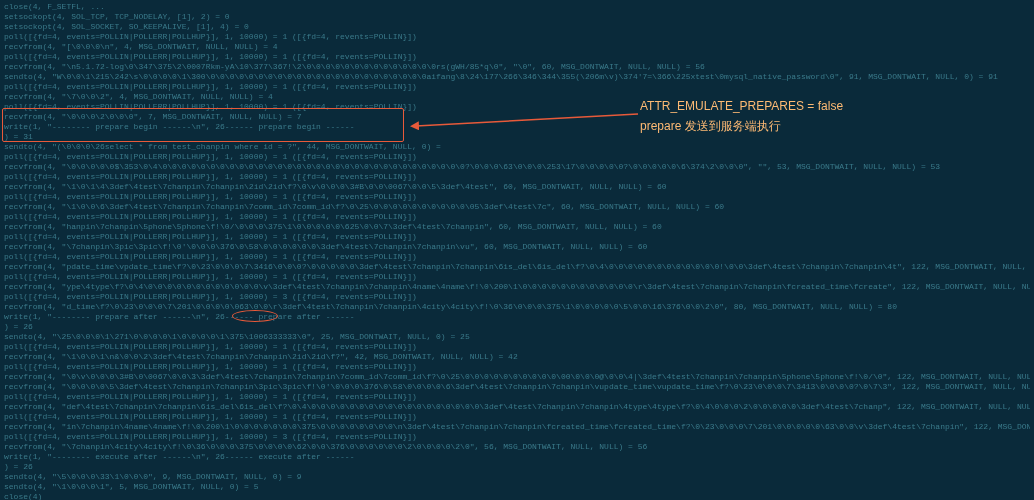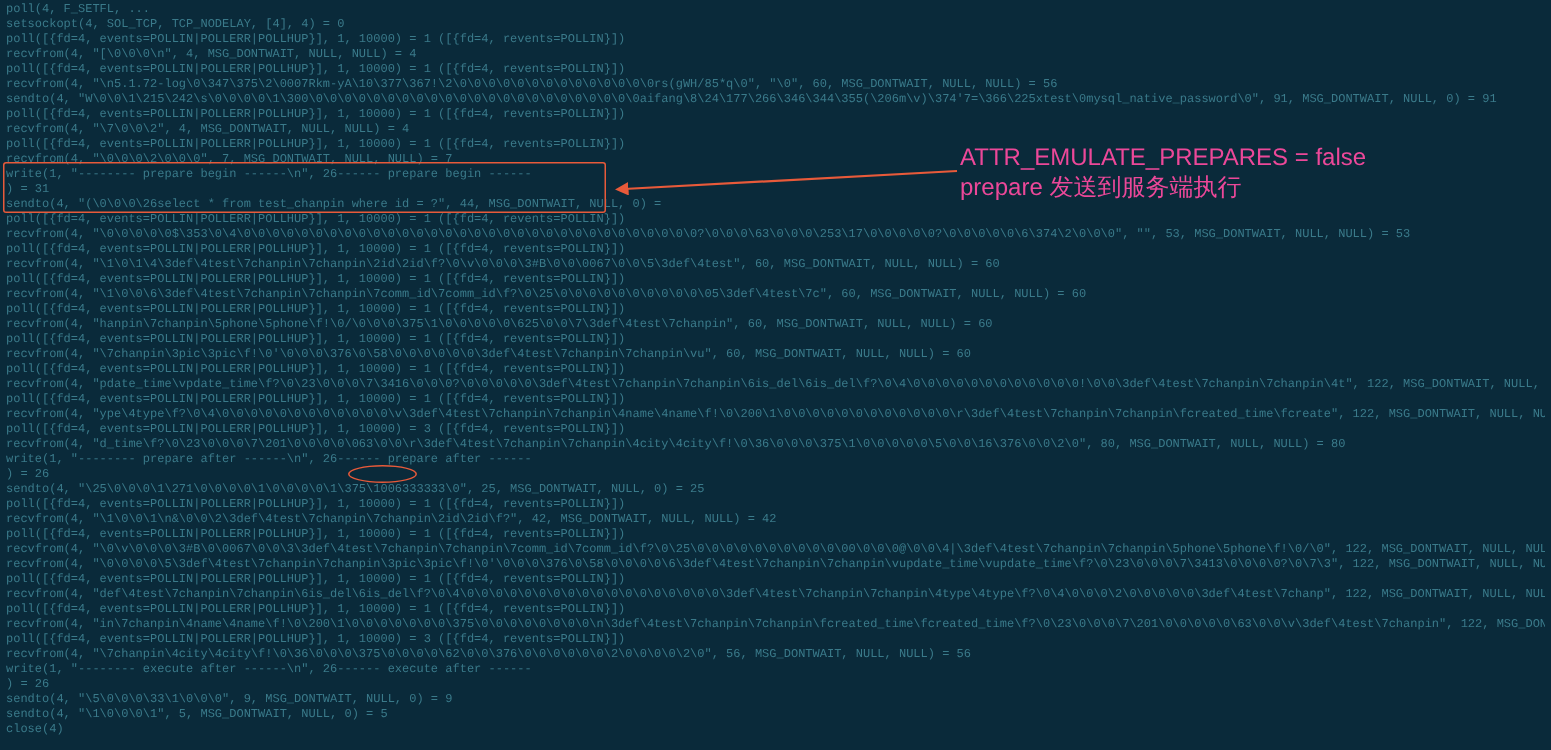--- a/index.html
+++ b/index.html
@@ -37,44 +37,45 @@
       border: 1px solid #e85a3a;
       border-radius: 50%;
       left: 232px;
       top: 310px;
       width: 46px;
       height: 12px;
       pointer-events: none;
     }
     .annotation {
       position: absolute;
-      color: #ec4899;
+      color: #fdba74;
       font-family: Arial, "Microsoft YaHei", sans-serif;
-      font-size: 16px;
+      font-size: 12px;
       line-height: 20px;
       left: 640px;
       top: 96px;
       white-space: nowrap;
     }
     .arrow {
       position: absolute;
       left: 410px;
       top: 110px;
       width: 230px;
       height: 20px;
       pointer-events: none;
     }
   </style>
 </head>
 <body>
 
 <div class="terminal">
   <div id="lines-container">
-      <div class="line">poll(4, F_SETFL, ...</div>
-      <div class="line">setsockopt(4, SOL_TCP, TCP_NODELAY, [4], 4) = 0</div>
+      <div class="line">close(4, F_SETFL, ...</div>
+      <div class="line">setsockopt(4, SOL_TCP, TCP_NODELAY, [1], 2) = 0</div>
+      <div class="line">setsockopt(4, SOL_SOCKET, SO_KEEPALIVE, [1], 4) = 0</div>
       <div class="line">poll([{fd=4, events=POLLIN|POLLERR|POLLHUP}], 1, 10000) = 1 ([{fd=4, revents=POLLIN}])</div>
       <div class="line">recvfrom(4, "[\0\0\0\n", 4, MSG_DONTWAIT, NULL, NULL) = 4</div>
       <div class="line">poll([{fd=4, events=POLLIN|POLLERR|POLLHUP}], 1, 10000) = 1 ([{fd=4, revents=POLLIN}])</div>
       <div class="line">recvfrom(4, "\n5.1.72-log\0\347\375\2\0007Rkm-yA\10\377\367!\2\0\0\0\0\0\0\0\0\0\0\0\0\0\0rs(gWH/85*q\0", "\0", 60, MSG_DONTWAIT, NULL, NULL) = 56</div>
       <div class="line">sendto(4, "W\0\0\1\215\242\s\0\0\0\0\1\300\0\0\0\0\0\0\0\0\0\0\0\0\0\0\0\0\0\0\0\0\0\0\0aifang\8\24\177\266\346\344\355(\206m\v)\374'7=\366\225xtest\0mysql_native_password\0", 91, MSG_DONTWAIT, NULL, 0) = 91</div>
       <div class="line">poll([{fd=4, events=POLLIN|POLLERR|POLLHUP}], 1, 10000) = 1 ([{fd=4, revents=POLLIN}])</div>
       <div class="line">recvfrom(4, "\7\0\0\2", 4, MSG_DONTWAIT, NULL, NULL) = 4</div>
       <div class="line">poll([{fd=4, events=POLLIN|POLLERR|POLLHUP}], 1, 10000) = 1 ([{fd=4, revents=POLLIN}])</div>
       <div class="line">recvfrom(4, "\0\0\0\2\0\0\0", 7, MSG_DONTWAIT, NULL, NULL) = 7</div>
       <div class="line">write(1, "-------- prepare begin ------\n", 26------ prepare begin ------</div>

